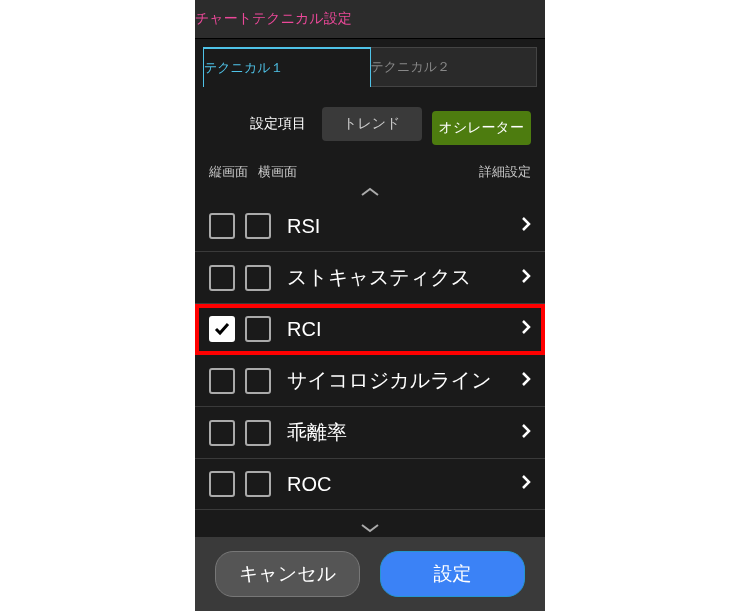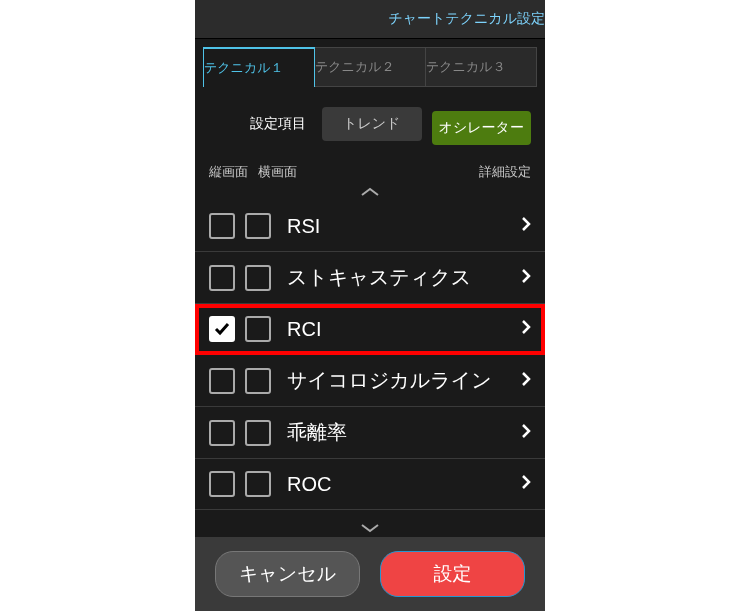--- a/index.html
+++ b/index.html
@@ -18,22 +18,22 @@
     }
     .phone {
       width: 350px;
       height: 611px;
       background: #1a1a1a;
       display: flex;
       flex-direction: column;
     }
     .titlebar {
       background: #2c2c2c;
-      color: #7dd3fc;
-      text-align: right;
+      color: #ec4899;
+      text-align: left;
       padding: 10px 0;
       font-size: 14px;
       border-bottom: 1px solid #000;
     }
     .tabs {
       display: flex;
       background: #1a1a1a;
       margin: 8px 8px 0 8px;
     }
     .tab {
@@ -165,35 +165,34 @@
       padding: 9px 0;
       font-size: 19px;
       border-radius: 18px;
       color: #fff;
     }
     .footer-btn.cancel {
       background: #555;
       border: 1px solid #777;
     }
     .footer-btn.submit {
-      background: #ef4444;
+      background: #3b82f6;
       border: 1px solid #2596d0;
     }
   </style>
 </head>
 <body>
 
 <div class="phone">
 
   <div class="titlebar">チャートテクニカル設定</div>
 
   <div class="tabs">
     <div class="tab active">テクニカル１</div>
     <div class="tab">テクニカル２</div>
-    <div class="tab">テクニカル３</div>
   </div>
 
   <div class="filter-row">
     <div class="filter-label">設定項目</div>
     <div class="seg-btn">トレンド</div>
     <div class="seg-btn active">オシレーター</div>
   </div>
 
   <div class="col-headers">
     <div class="col-left">

